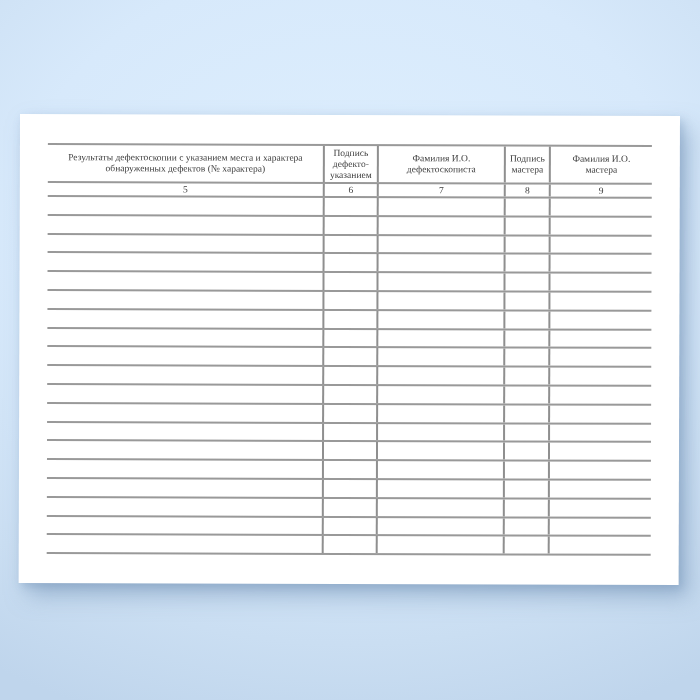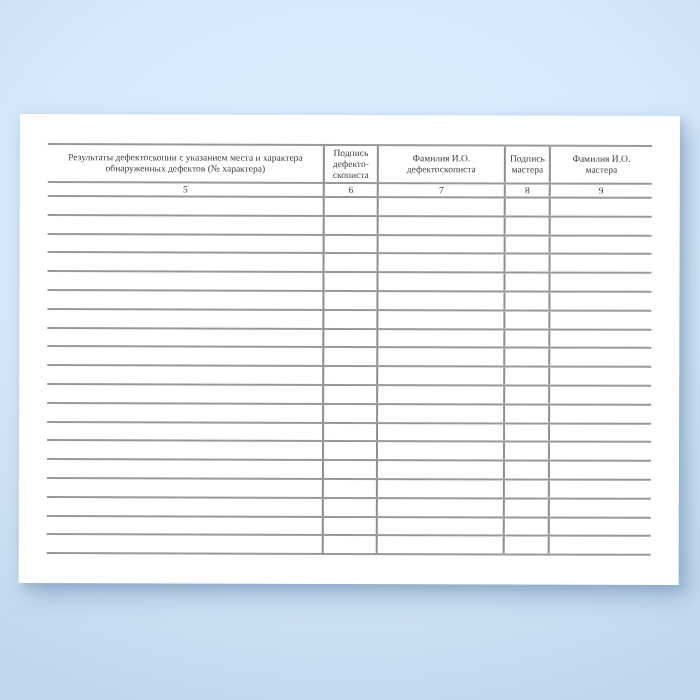--- a/index.html
+++ b/index.html
@@ -85,21 +85,21 @@
     <div class="table">
 
       <div class="row header-row">
         <div class="cell c1 hcell">
           <div>Результаты дефектоскопии с указанием места и характера</div>
           <div>обнаруженных дефектов (№ характера)</div>
         </div>
         <div class="cell c2 hcell">
           <div>Подпись</div>
           <div>дефекто-</div>
-          <div>скописта</div>
+          <div>указанием</div>
         </div>
         <div class="cell c3 hcell">
           <div>Фамилия И.О.</div>
           <div>дефектоскописта</div>
         </div>
         <div class="cell c4 hcell">
           <div>Подпись</div>
           <div>мастера</div>
         </div>
         <div class="cell c5 hcell">

